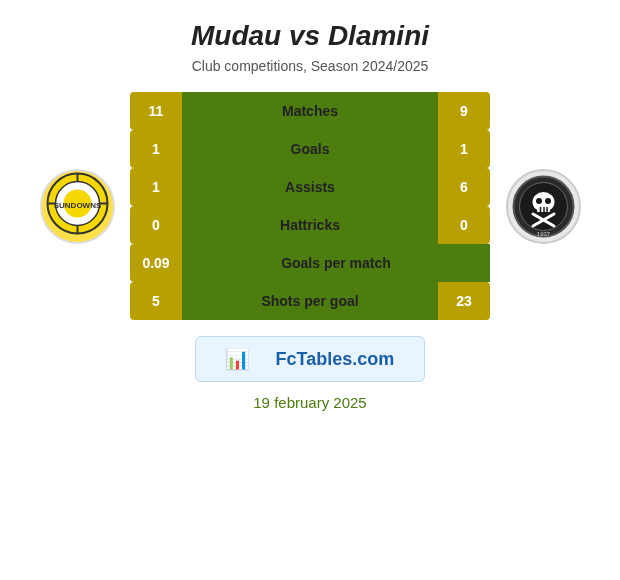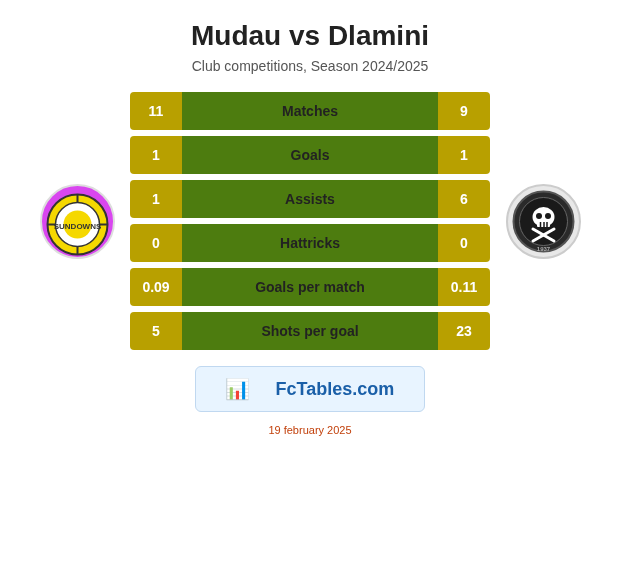--- a/index.html
+++ b/index.html
@@ -17,20 +17,21 @@
       flex-direction: column;
       align-items: center;
       padding: 20px 10px 10px;
     }
     .title {
       font-size: 28px;
       font-weight: bold;
       color: #222;
       margin-bottom: 6px;
       text-align: right;
+      font-style: italic;
     }
     .subtitle {
       font-size: 14px;
       color: #555;
       margin-bottom: 18px;
       text-align: right;
     }
     .stats-section {
       display: flex;
       flex-direction: row;
@@ -50,42 +51,41 @@
       width: 90px;
       display: flex;
       align-items: center;
       justify-content: center;
       margin-left: 8px;
     }
     .logo-circle-left {
       width: 75px;
       height: 75px;
       border-radius: 50%;
-      background: #d946ef;
-      display: flex;
-      align-items: flex-end;
+      background: #fde047;
+      display: flex;
+      align-items: flex-start;
       justify-content: center;
       overflow: hidden;
       border: 2px solid #ddd;
     }
     .logo-circle-right {
       width: 75px;
       height: 75px;
       border-radius: 50%;
       background: #e8e8e8;
       display: flex;
       align-items: center;
       justify-content: center;
       overflow: hidden;
       border: 2px solid #ccc;
     }
     .rows-container {
       display: flex;
       flex-direction: column;
-      gap: 6px;
       flex: 1;
       max-width: 360px;
     }
     .stat-row {
       display: flex;
       flex-direction: row;
       align-items: center;
       height: 38px;
       border-radius: 4px;
       overflow: visible;
@@ -143,22 +143,22 @@
       color: #1a5fa8;
     }
     .fctables-text {
       font-size: 18px;
       font-weight: bold;
       color: #1a5fa8;
       margin-left: 17px;
     }
     .date-text {
       margin-top: 12px;
-      font-size: 11px;
-      color: #c2410c;
+      font-size: 15px;
+      color: #4d7c0f;
       text-align: center;
     }
     
     .sundowns-svg {
       width: 65px;
       height: 65px;
     }
     
     .pirates-svg {
       width: 65px;
@@ -209,21 +209,20 @@
           <div class="stat-right-val">6</div>
         </div>
         <div class="stat-row">
           <div class="stat-left-val">0</div>
           <div class="stat-center">Hattricks</div>
           <div class="stat-right-val">0</div>
         </div>
         <div class="stat-row">
           <div class="stat-left-val">0.09</div>
           <div class="stat-center">Goals per match</div>
-          <div class="stat-right-val">0.11</div>
         </div>
         <div class="stat-row">
           <div class="stat-left-val">5</div>
           <div class="stat-center">Shots per goal</div>
           <div class="stat-right-val">23</div>
         </div>
       </div>
 
     <div class="logo-right">
       <div class="logo-circle-right">

